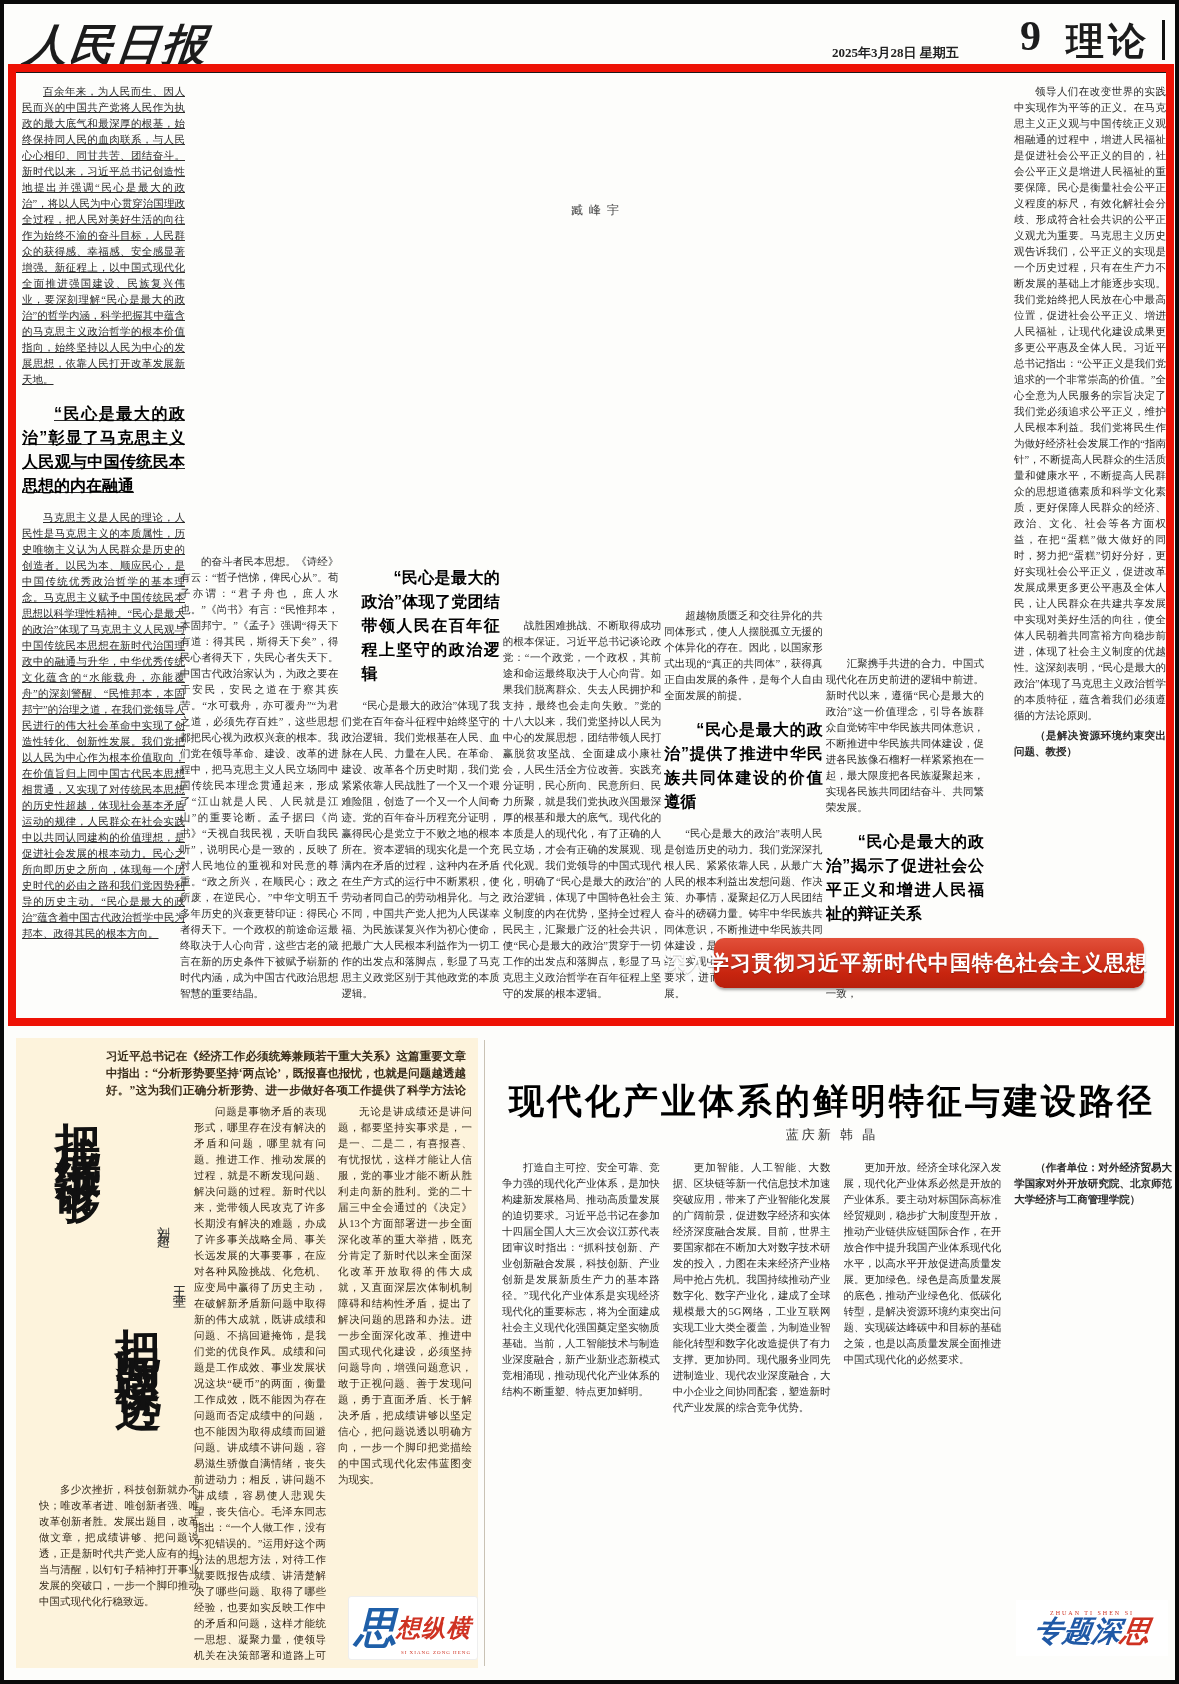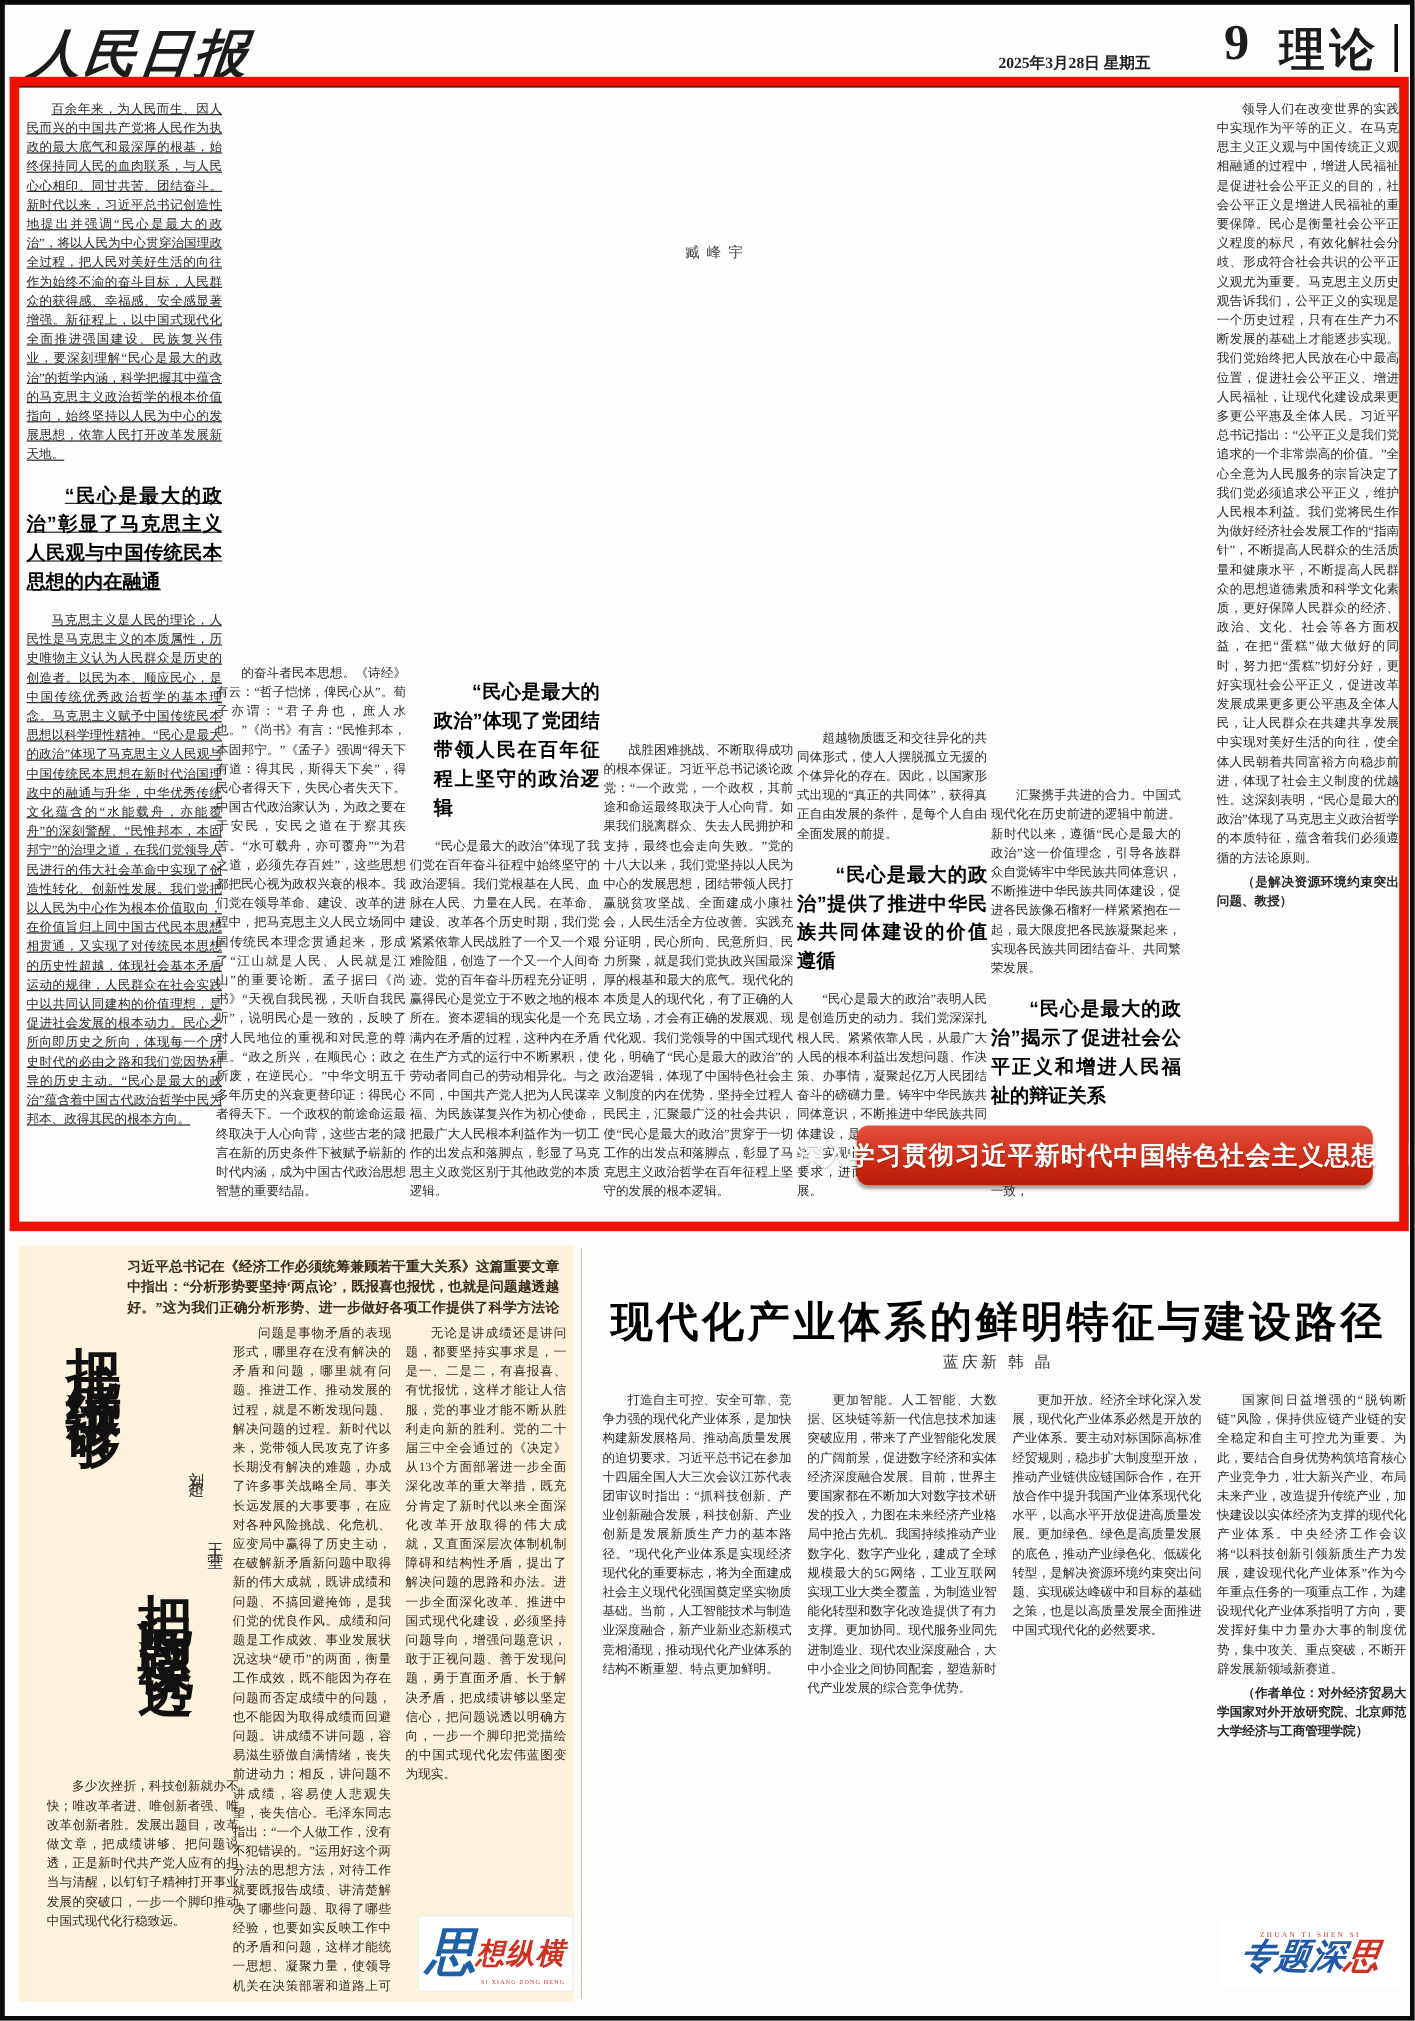--- a/index.html
+++ b/index.html
@@ -196,21 +196,20 @@
     <div class="ra-col">
       <p>打造自主可控、安全可靠、竞争力强的现代化产业体系，是加快构建新发展格局、推动高质量发展的迫切要求。习近平总书记在参加十四届全国人大三次会议江苏代表团审议时指出：“抓科技创新、产业创新融合发展，科技创新、产业创新是发展新质生产力的基本路径。”现代化产业体系是实现经济现代化的重要标志，将为全面建成社会主义现代化强国奠定坚实物质基础。当前，人工智能技术与制造业深度融合，新产业新业态新模式竞相涌现，推动现代化产业体系的结构不断重塑、特点更加鲜明。</p>
     </div>
     <div class="ra-col">
       <p>更加智能。人工智能、大数据、区块链等新一代信息技术加速突破应用，带来了产业智能化发展的广阔前景，促进数字经济和实体经济深度融合发展。目前，世界主要国家都在不断加大对数字技术研发的投入，力图在未来经济产业格局中抢占先机。我国持续推动产业数字化、数字产业化，建成了全球规模最大的5G网络，工业互联网实现工业大类全覆盖，为制造业智能化转型和数字化改造提供了有力支撑。更加协同。现代服务业同先进制造业、现代农业深度融合，大中小企业之间协同配套，塑造新时代产业发展的综合竞争优势。</p>
     </div>
     <div class="ra-col">
       <p>更加开放。经济全球化深入发展，现代化产业体系必然是开放的产业体系。要主动对标国际高标准经贸规则，稳步扩大制度型开放，推动产业链供应链国际合作，在开放合作中提升我国产业体系现代化水平，以高水平开放促进高质量发展。更加绿色。绿色是高质量发展的底色，推动产业绿色化、低碳化转型，是解决资源环境约束突出问题、实现碳达峰碳中和目标的基础之策，也是以高质量发展全面推进中国式现代化的必然要求。</p>
     </div>
     <div class="ra-col">
-      <p>国家间日益增强的“脱钩断链”风险，保持供应链产业链的安全稳定和自主可控尤为重要。为此，要结合自身优势构筑培育核心产业竞争力，壮大新兴产业、布局未来产业，改造提升传统产业，加快建设以实体经济为支撑的现代化产业体系。中央经济工作会议将“以科技创新引领新质生产力发展，建设现代化产业体系”作为今年重点任务的一项重点工作，为建设现代化产业体系指明了方向，要发挥好集中力量办大事的制度优势，集中攻关、重点突破，不断开辟发展新领域新赛道。</p>
       <p class="attribution">（作者单位：对外经济贸易大学国家对外开放研究院、北京师范大学经济与工商管理学院）</p>
     </div>
   </div>
 
   <div class="zt-logo">
     <span class="zt-cap">ZHUAN TI SHEN SI</span>
     <span class="zt-row"><span class="zt-blue">专题深</span><span class="zt-red">思</span></span>
   </div>
 
 </div>

